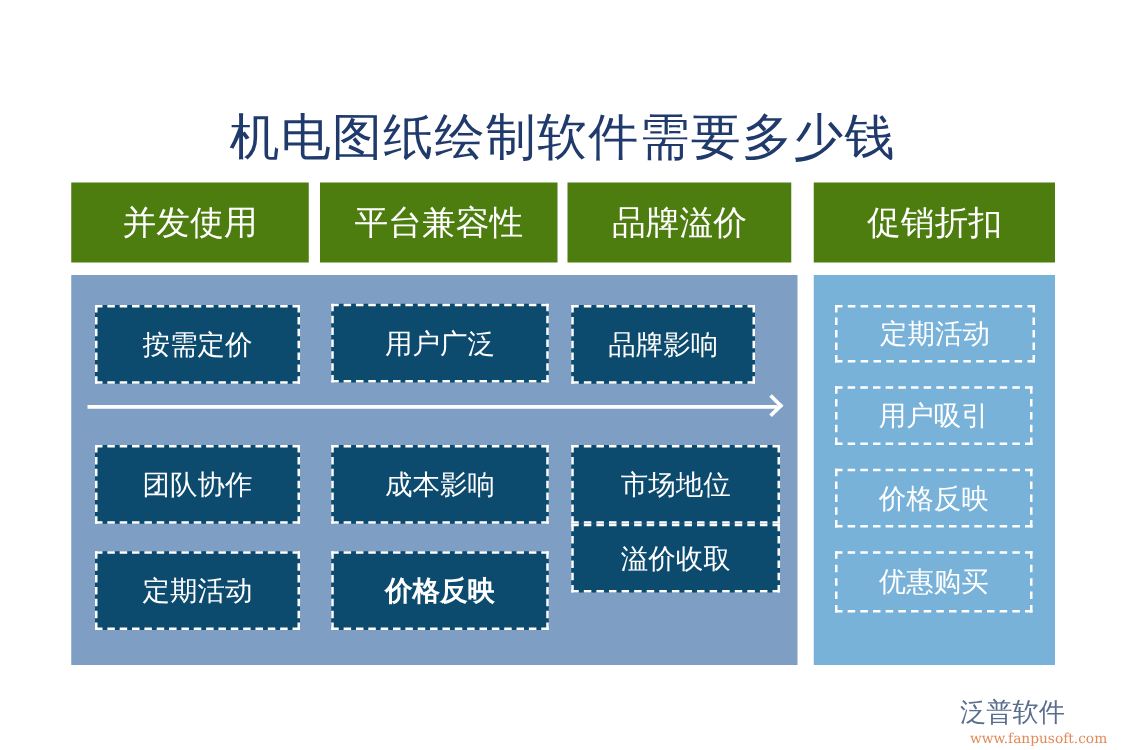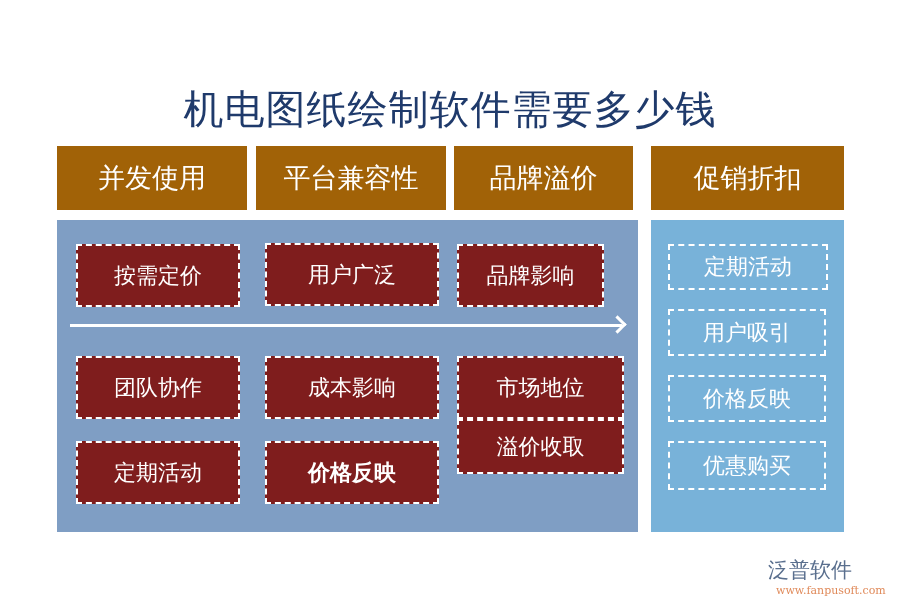--- a/index.html
+++ b/index.html
@@ -1,25 +1,25 @@
 <!DOCTYPE html>
 <html><head>
 <meta charset="utf-8">
 <style>
   html, body { margin:0; padding:0; }
   body { width:900px; height:600px; background:#ffffff; position:relative; overflow:hidden;
          font-family:"DejaVu Serif","Liberation Serif",serif; }
   .title { position:absolute; left:0; top:82px; width:900px; text-align:center;
            font-size:40px; color:#1f3a6b; letter-spacing:1px; }
-  .hdr { position:absolute; top:146px; height:64px; background:#a16207; color:#fff;
+  .hdr { position:absolute; top:146px; height:64px; background:#4d7c0f; color:#fff;
          font-size:27px; display:flex; align-items:center; justify-content:center; }
   .panel { position:absolute; }
   .box { position:absolute; border:2px dashed #ffffff; color:#fff; font-size:22px;
          display:flex; align-items:center; justify-content:center; box-sizing:border-box; }
-  .left-box { background:#7f1d1d; }
+  .left-box { background:#0c4a6e; }
   .arrow { position:absolute; left:70px; top:324px; width:552px; height:3px; background:#fff; }
   .arrow-head { position:absolute; right:-2px; top:-6px; width:10px; height:10px;
                 border-top:3px solid #fff; border-right:3px solid #fff; transform:rotate(45deg); }
   .logo { position:absolute; left:768px; top:556px; }
   .logo-cn { font-family:"DejaVu Sans","Liberation Sans",sans-serif; font-size:21px; color:#5a6f8e; }
   .logo-url { font-family:"DejaVu Serif","Liberation Serif",serif; font-size:11px; color:#e08a5a; margin-left:8px; }
 </style>
 </head>
 <body>
 

